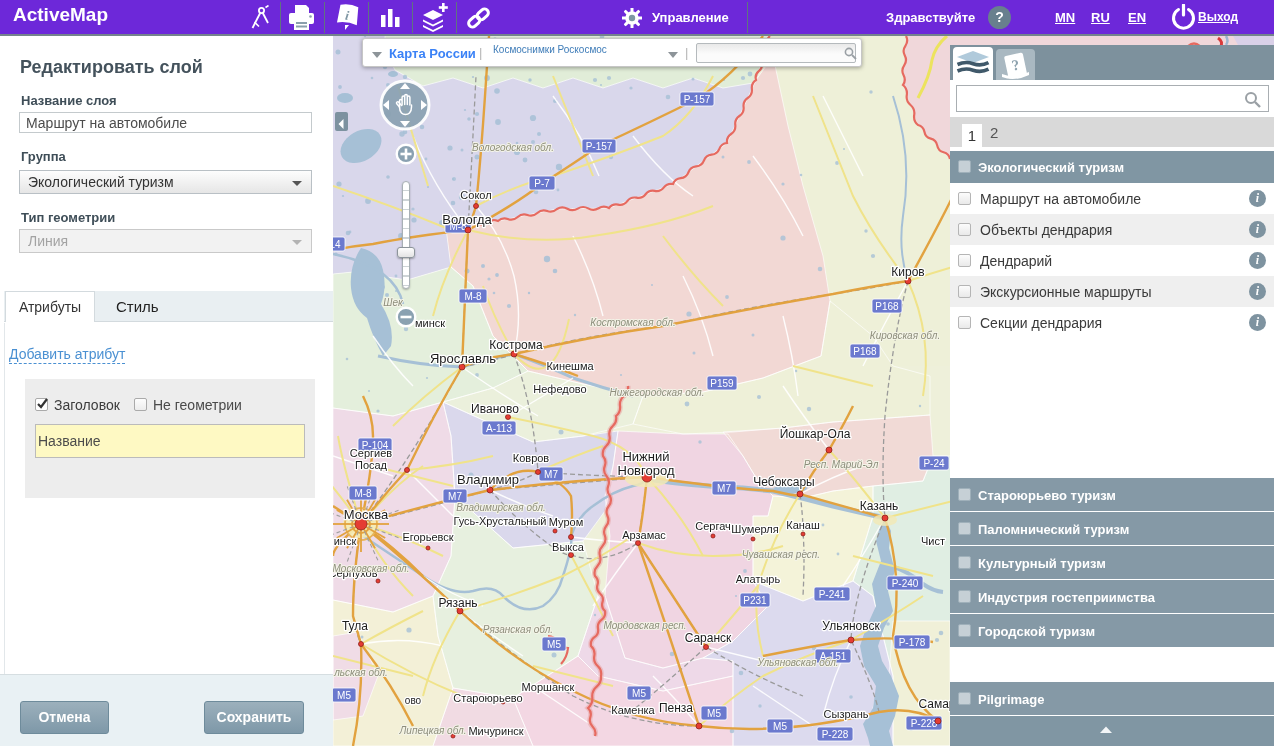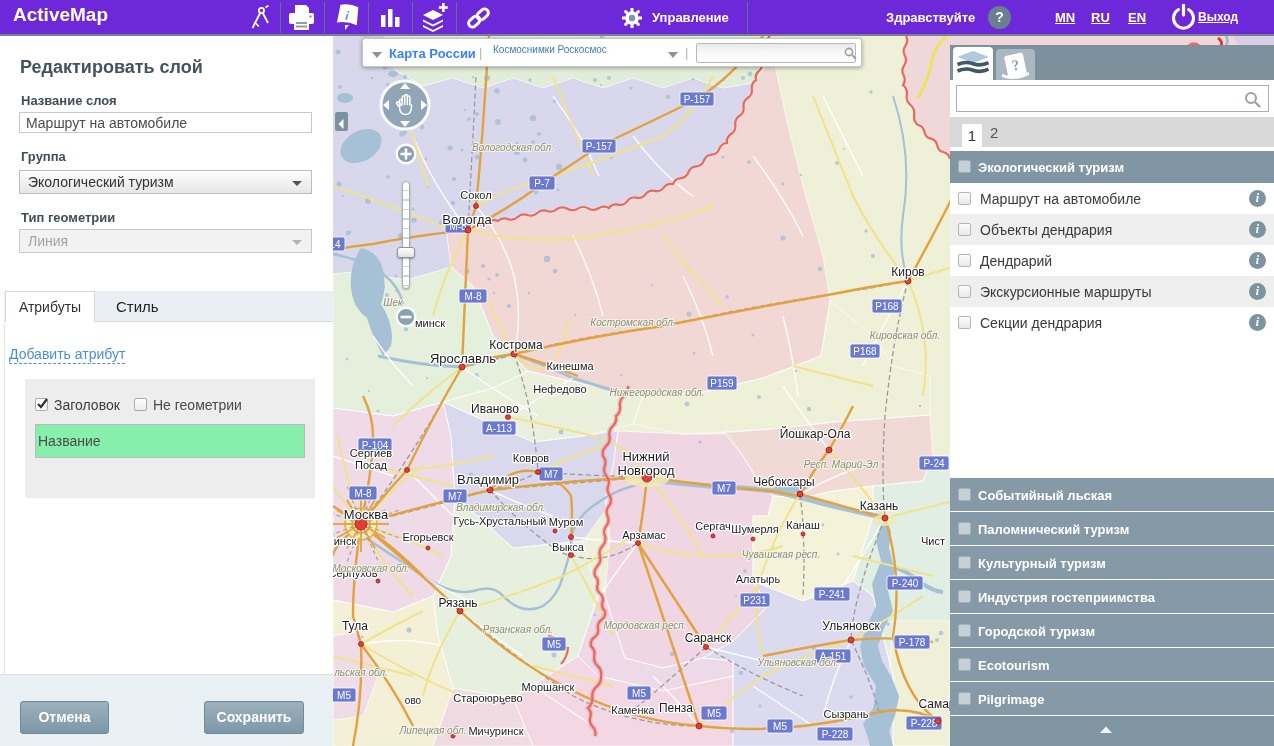--- a/index.html
+++ b/index.html
@@ -679,21 +679,21 @@
  <div id="tabbody">
    <div id="addattr">Добавить атрибут</div>
    <div id="attrbox">
      <span class="cb" style="left:10px;top:19px;background:#fff;"></span>
      <svg style="position:absolute;left:10px;top:17px" width="16" height="16" viewBox="0 0 16 16">
           <path d="M3 8 L6 11 L12 3" stroke="#333" stroke-width="2.2" fill="none"></path>
         </svg>
      <div class="lbl" style="left:29px;top:18px">Заголовок</div>
      <span class="cb" style="left:109px;top:19px"></span>
      <div class="lbl" style="left:128px;top:18px;color:#4a4a4a">Не геометрии</div>
-     <input class="tinput" style="left: 10px; top: 45px; width: 270px; background: #86efac; border-color: rgb(187, 187, 187); padding: 16px 2px;" value="Название">
+     <input class="tinput" style="left: 10px; top: 45px; width: 270px; background: #fef9c3; border-color: rgb(187, 187, 187); padding: 16px 2px;" value="Название">
    </div>
  </div>
  <div id="lfooter">
    <div class="btn" style="left:20px;width:89px">Отмена</div>
    <div class="btn" style="left:204px;width:100px">Сохранить</div>
  </div>
 </div>
 
 <div id="rpanel">
  <div id="rphead"></div>
@@ -745,41 +745,37 @@
       <span class="it">Экскурсионные маршруты</span>
       <span class="info">i</span>
     </div>
  <div class="litem" style="top:262px">
       <span class="gcb"></span>
       <span class="it">Секции дендрария</span>
       <span class="info">i</span>
     </div>
  <div class="grph" style="top:433px;border-bottom:1px solid #fff;height:34px;background:#8599a6">
       <span class="gcb" style="top:10px"></span>
-      <span class="gt" style="top:10px">Событийный льская</span>
+      <span class="gt" style="top:10px">Староюрьево туризм</span>
     </div>
  <div class="grph" style="top:467px;border-bottom:1px solid #fff;height:34px;background:#8599a6">
       <span class="gcb" style="top:10px"></span>
       <span class="gt" style="top:10px">Паломнический туризм</span>
     </div>
  <div class="grph" style="top:501px;border-bottom:1px solid #fff;height:34px;background:#8599a6">
       <span class="gcb" style="top:10px"></span>
       <span class="gt" style="top:10px">Культурный туризм</span>
     </div>
  <div class="grph" style="top:535px;border-bottom:1px solid #fff;height:34px;background:#8599a6">
       <span class="gcb" style="top:10px"></span>
       <span class="gt" style="top:10px">Индустрия гостеприимства</span>
     </div>
  <div class="grph" style="top:569px;border-bottom:1px solid #fff;height:34px;background:#8599a6">
       <span class="gcb" style="top:10px"></span>
       <span class="gt" style="top:10px">Городской туризм</span>
-    </div>
- <div class="grph" style="top:603px;border-bottom:1px solid #fff;height:34px;background:#8599a6">
-      <span class="gcb" style="top:10px"></span>
-      <span class="gt" style="top:10px">Ecotourism</span>
     </div>
  <div class="grph" style="top:637px;border-bottom:1px solid #fff;height:34px;background:#8599a6">
       <span class="gcb" style="top:10px"></span>
       <span class="gt" style="top:10px">Pilgrimage</span>
     </div>
  <div id="rbottom"><svg width="324" height="30">
         <path d="M150 17 L156 10.5 L162 17 Z" fill="#f2f5f7"></path>
       </svg></div>
 </div>
 

